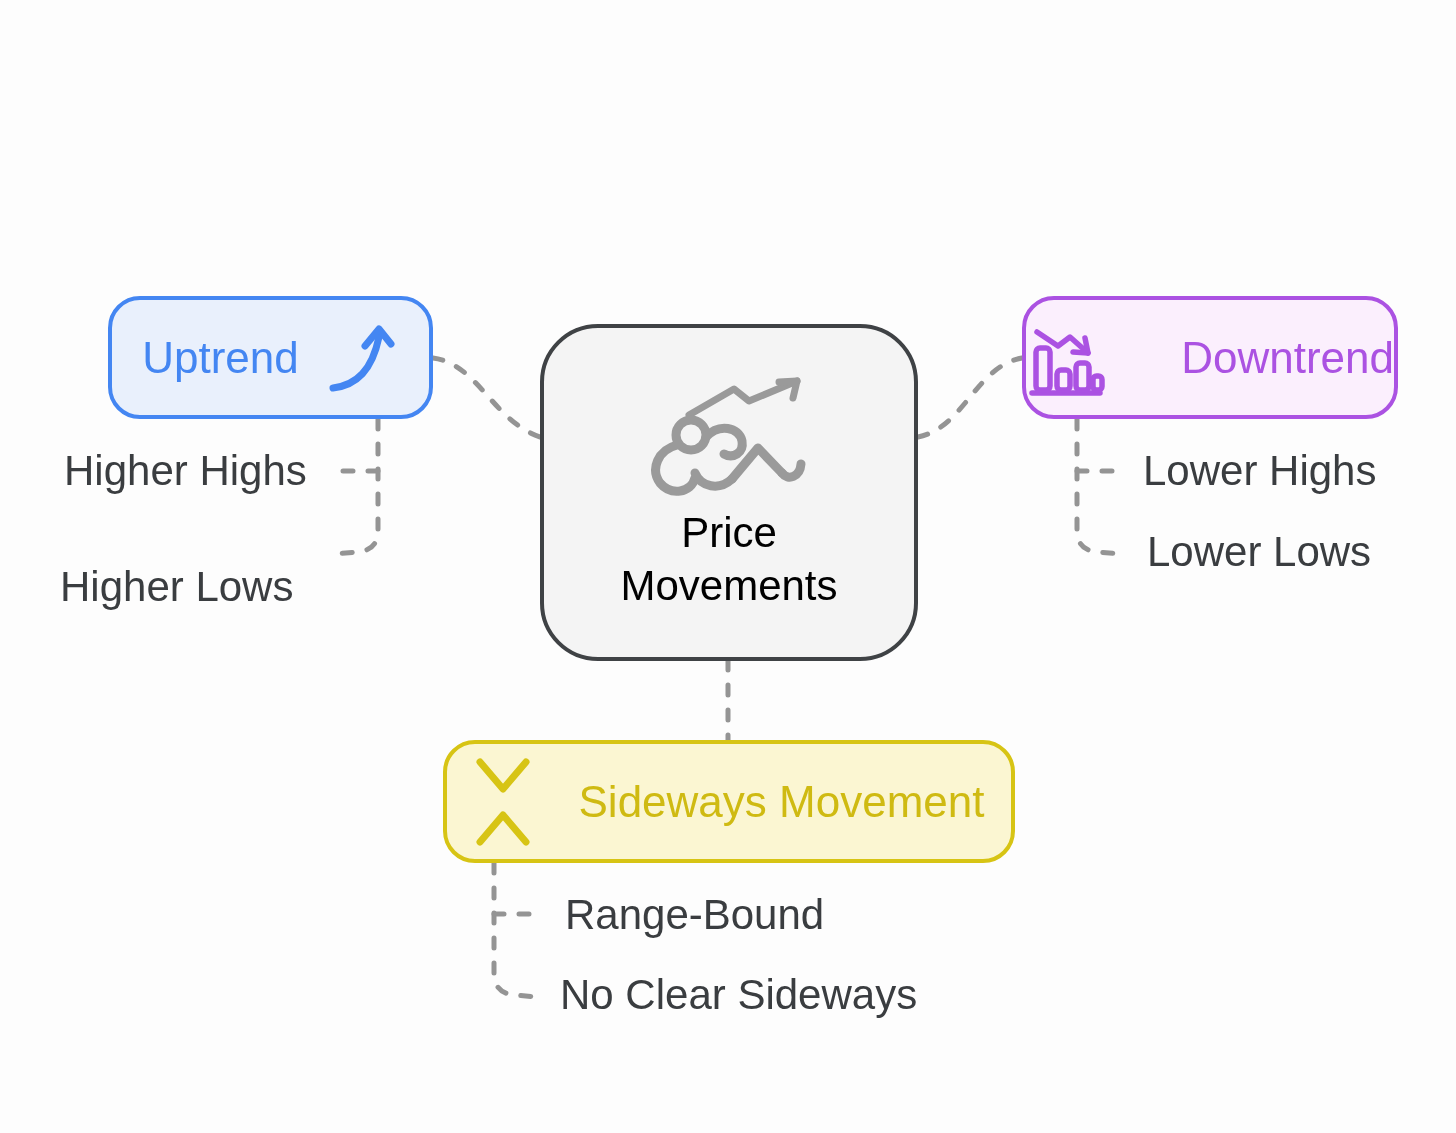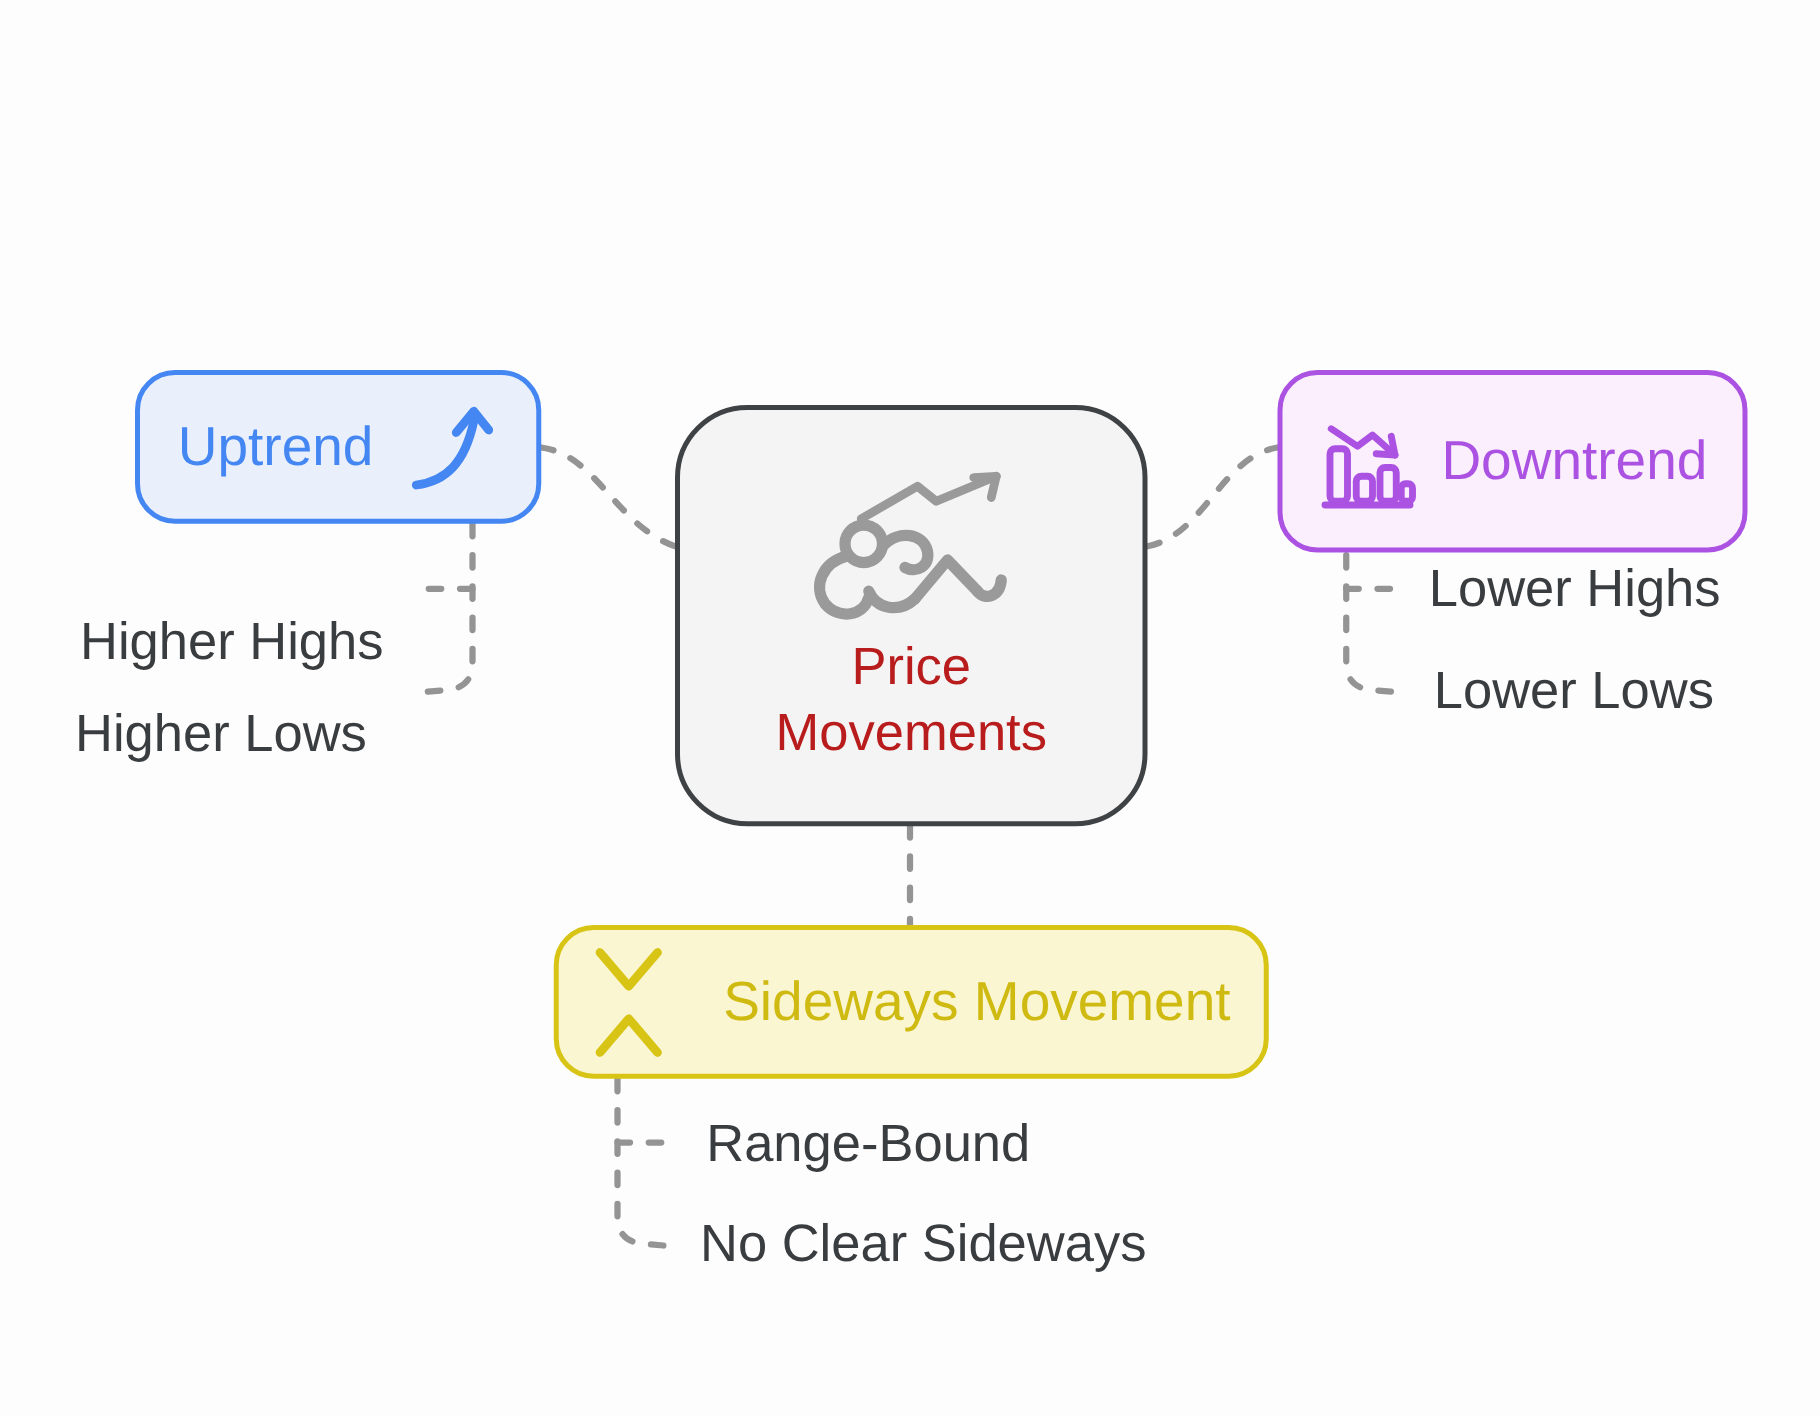--- a/index.html
+++ b/index.html
@@ -52,53 +52,54 @@
     font-size: 44px;
     font-weight: 500;
     white-space: nowrap;
   }
   .node-uptrend {
     left: 108px; top: 296px; width: 325px; height: 123px;
     border-color: #4486f2; background: #e9f0fc; color: #4486f2;
     gap: 28px;
   }
   .node-downtrend {
-    left: 1022px; top: 296px; width: 376px; height: 146px;
+    left: 1022px; top: 296px; width: 376px; height: 123px;
     border-color: #ab52e2; background: #fbeffd; color: #ab52e2;
     gap: 19px;
+    justify-content: space-between;
   }
   .node-sideways {
     left: 443px; top: 740px; width: 572px; height: 123px;
     border-color: #d7c414; background: #fbf6d2; color: #cfba12;
     gap: 47px;
   }
   .node-center {
     left: 540px; top: 324px; width: 378px; height: 337px;
     border-radius: 58px;
     border-color: #3f4245; background: #f4f4f4; color: #9a9a9a;
     flex-direction: column;
     gap: 10px;
   }
   .center-label {
     font-size: 42px;
     font-weight: 500;
     line-height: 1.25;
     text-align: center;
     white-space: pre-line;
-    color: #b91c1c;
+    color: #000000;
   }
   .sub-label {
     position: absolute;
     transform: translateY(-50%);
     font-size: 42px;
     font-weight: 400;
     color: #3a3d40;
     white-space: nowrap;
   }
-  .sl-higher-highs { left: 64px;  top: 471px; margin-top: 42px; }
+  .sl-higher-highs { left: 64px;  top: 471px; }
   .sl-higher-lows  { left: 60px;  top: 552px; margin-top: 35px; }
   .sl-lower-highs  { left: 1143px; top: 471px; }
   .sl-lower-lows   { left: 1147px; top: 552px; }
   .sl-range-bound  { left: 565px; top: 915px; }
   .sl-no-clear     { left: 560px; top: 995px; }
   .icon { display: block; }
 </style>
 </head>
 <body>
 

